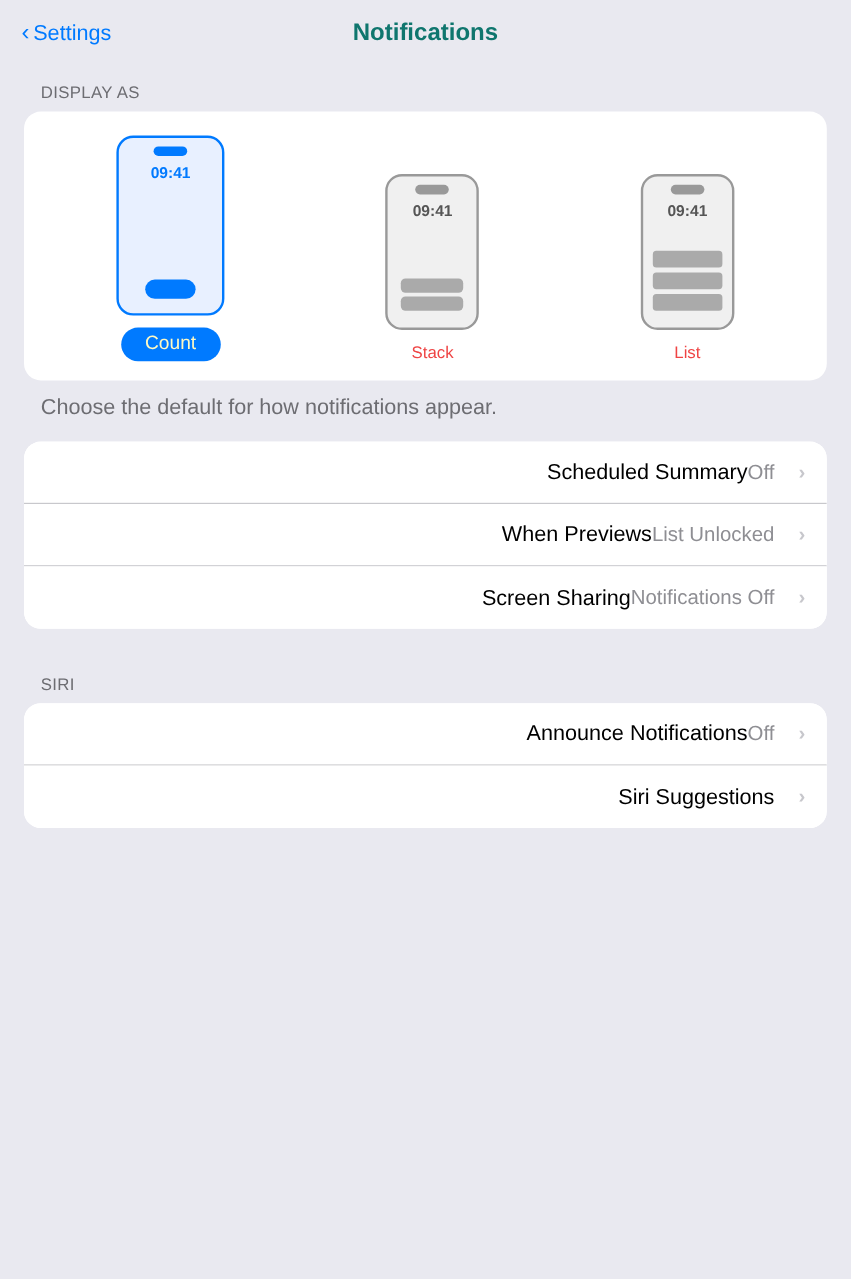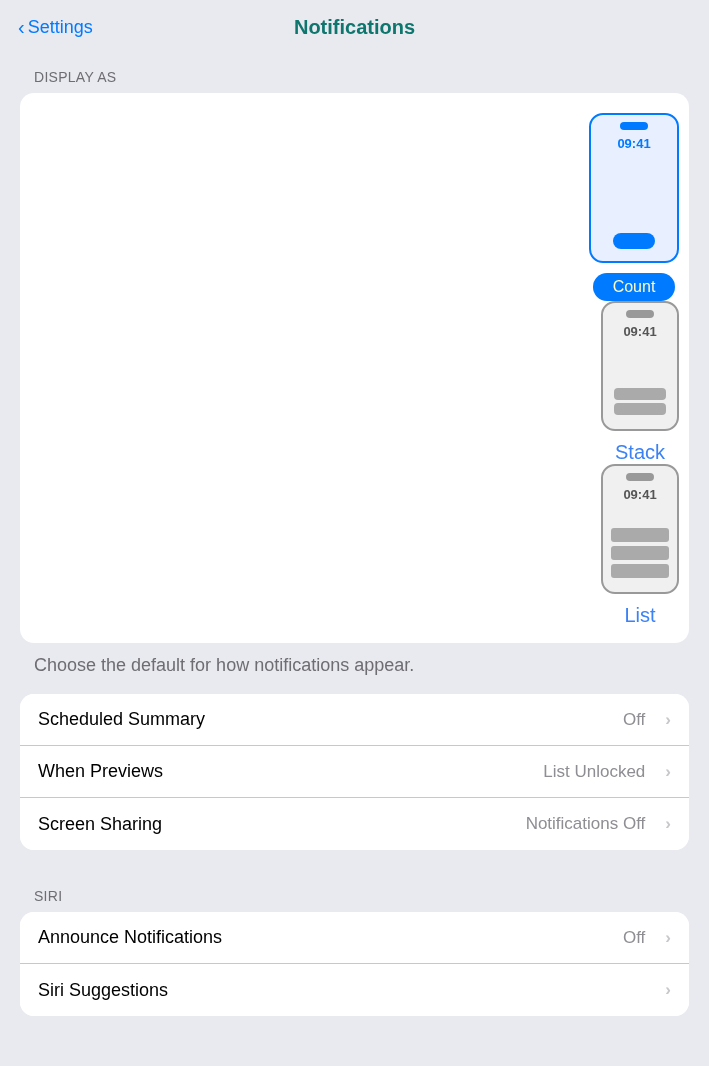--- a/index.html
+++ b/index.html
@@ -59,21 +59,21 @@
       background: #fff;
       border-radius: 14px;
       margin: 0 20px;
       overflow: hidden;
     }
 
     
     .display-as-card {
       padding: 20px 10px 16px;
       display: flex;
-      flex-direction: column;
+      flex-direction: row;
       justify-content: space-around;
       align-items: flex-end;
     }
 
     .display-option {
       display: flex;
       flex-direction: column;
       align-items: center;
       gap: 10px;
       cursor: pointer;
@@ -170,22 +170,22 @@
       padding: 0 8px;
       width: 100%;
     }
     .list-bar {
       height: 14px;
       background: #aaa;
       border-radius: 3px;
     }
 
     .display-label {
-      font-size: 20px;
-      color: #3b82f6;
+      font-size: 14px;
+      color: #ef4444;
     }
     .display-label-btn {
       font-size: 16px;
       font-weight: 500;
       color: #fef9c3;
       background: #007aff;
       border-radius: 50px;
       padding: 5px 20px;
     }
 
@@ -194,21 +194,21 @@
       font-size: 18px;
       color: #6d6d72;
       padding: 10px 34px 16px;
       line-height: 1.4;
     }
 
     
     .settings-row {
       display: flex;
       align-items: center;
-      justify-content: space-between;
+      justify-content: flex-end;
       padding: 0 18px;
       background: #fff;
       min-height: 52px;
       cursor: pointer;
     }
     .settings-row:not(:last-child) {
       border-bottom: 0.5px solid #c8c8cc;
     }
     .row-left {
       font-size: 18px;

